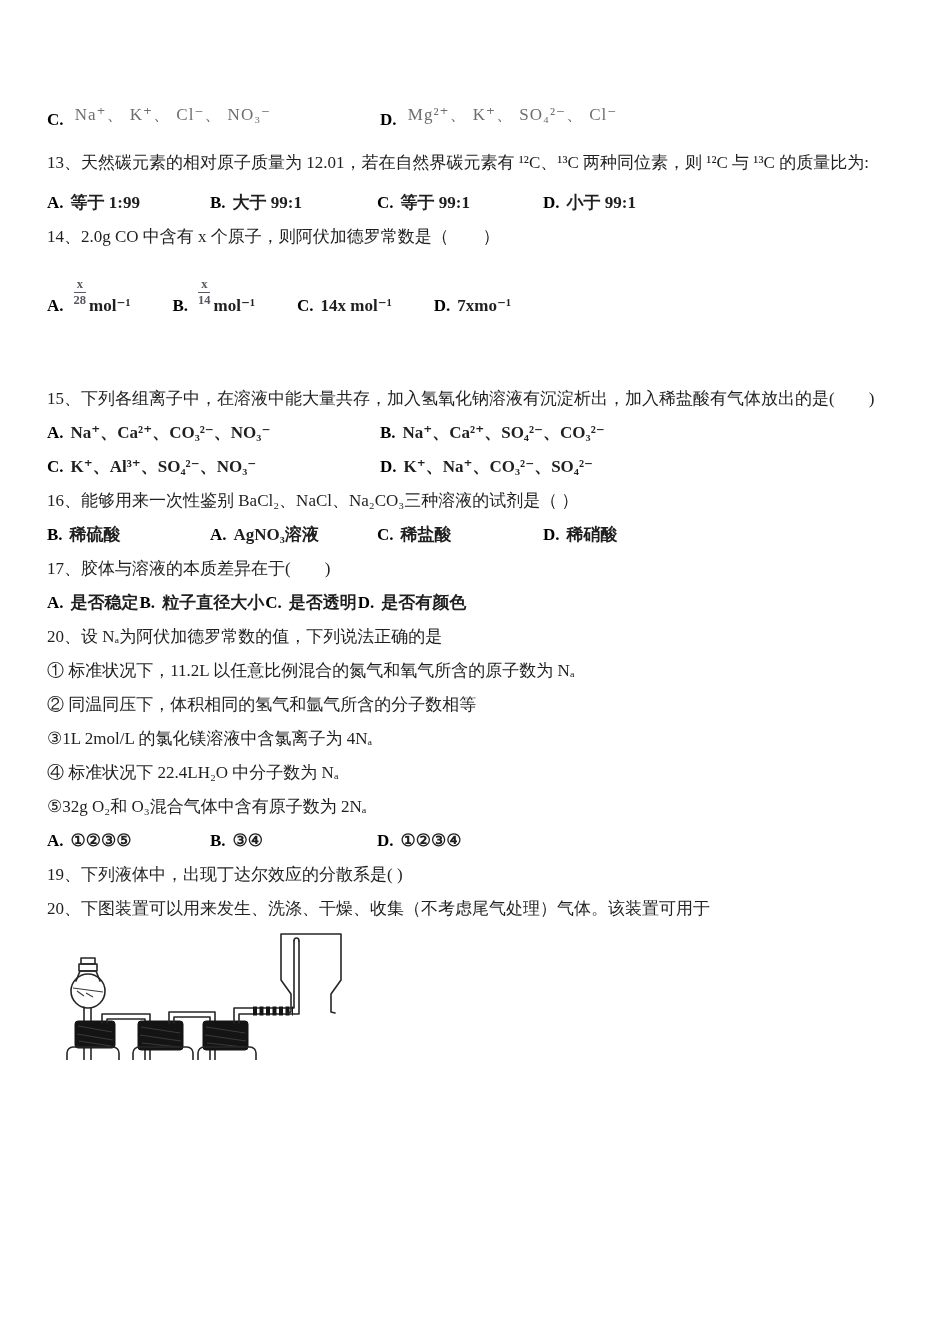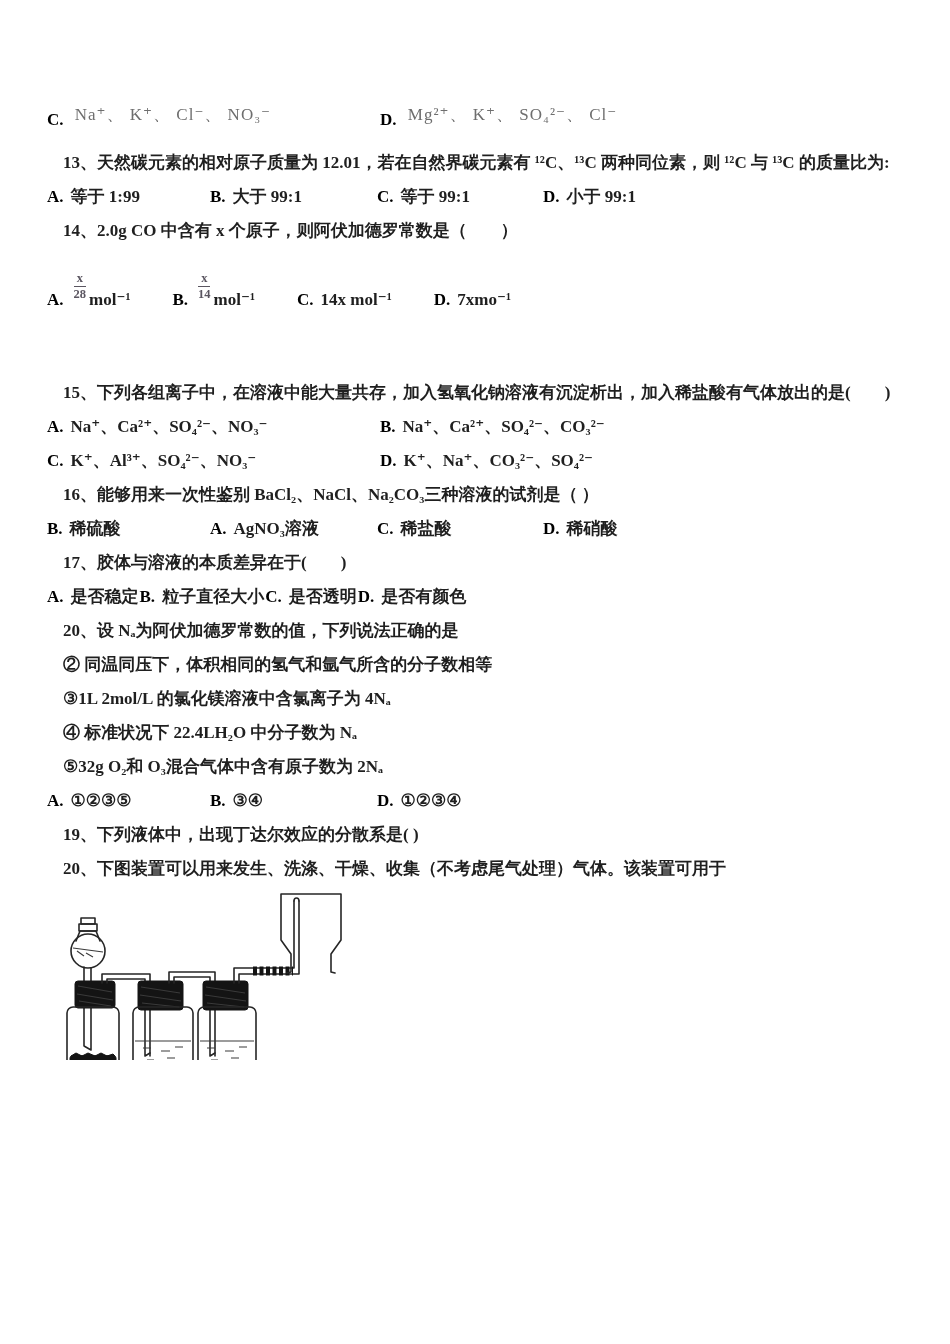--- a/index.html
+++ b/index.html
@@ -7,21 +7,21 @@
     position:relative;
     width:950px;height:1060px;
     background:#ffffff;
     box-sizing:border-box;
     padding:102px 20px 0 47px;
     font-family:"Liberation Serif","DejaVu Serif",serif;
     color:#1f1f1f;
     font-size:17px;
     overflow:hidden;
   }
-  .line{line-height:34px;white-space:nowrap;font-weight:700;margin-left:16px;}
+  .line{line-height:34px;white-space:nowrap;font-weight:400;}
   .letter{font-weight:700;color:#000;margin-right:7px;}
   .opt4{display:grid;grid-template-columns:163px 167px 166px auto;line-height:34px;}
   .opt2{display:grid;grid-template-columns:333px auto;line-height:34px;}
   .cdrow{display:grid;grid-template-columns:333px auto;height:36px;line-height:36px;}
   .ions{
     color:#6e6e6e;position:relative;top:-5px;
     font-family:"Liberation Serif","DejaVu Serif",serif;
     letter-spacing:1px;font-weight:500;
   }
   .cell{font-weight:600;}
@@ -32,21 +32,21 @@
   .q14opt{display:inline-flex;align-items:flex-end;margin-right:42px;}
   .frac{
     display:inline-flex;flex-direction:column;align-items:center;
     font-size:12.5px;line-height:1.15;color:#5a5560;
     transform:translateY(-9px);margin:0 3px;font-weight:600;
   }
   .frac .num{border-bottom:1px solid #5a5560;padding:0 3px;}
   .inlineopts{display:flex;gap:1px;line-height:34px;font-weight:600;}
   .spacer66{height:66px;}
   .m8{margin-top:8px;}
-  .m6{}
+  .m6{margin-top:6px;}
   .figure{margin:2px 0 0 6px;}
   svg .ln{stroke:#262626;stroke-width:1.6;fill:none;stroke-linecap:round;stroke-linejoin:round;}
   svg .thin{stroke:#3a3a3a;stroke-width:1.1;fill:none;}
   svg .dark{fill:#141414;stroke:#141414;}
   svg .lbl{font-family:"Liberation Serif","DejaVu Serif",serif;fill:#3c3c3c;}
 </style>
 </head>
 <body>
 
 <div class="page">
@@ -95,21 +95,21 @@
     <span class="q14opt">
       <b class="letter">D.</b>
       <span>7xmo⁻¹</span>
     </span>
   </div>
 
   <div class="spacer66"></div>
 
   <div class="line">15、下列各组离子中，在溶液中能大量共存，加入氢氧化钠溶液有沉淀析出，加入稀盐酸有气体放出的是(　　)</div>
   <div class="opt2">
-    <div class="cell"><b class="letter">A.</b><span>Na⁺、Ca²⁺、SO₄²⁻、NO₃⁻</span></div>
+    <div class="cell"><b class="letter">A.</b><span>Na⁺、Ca²⁺、CO₃²⁻、NO₃⁻</span></div>
     <div class="cell"><b class="letter">B.</b><span>Na⁺、Ca²⁺、SO₄²⁻、CO₃²⁻</span></div>
   </div>
   <div class="opt2">
     <div class="cell"><b class="letter">C.</b><span>K⁺、Al³⁺、SO₄²⁻、NO₃⁻</span></div>
     <div class="cell"><b class="letter">D.</b><span>K⁺、Na⁺、CO₃²⁻、SO₄²⁻</span></div>
   </div>
 
   <div class="line">16、能够用来一次性鉴别 BaCl₂、NaCl、Na₂CO₃三种溶液的试剂是（  ）</div>
   <div class="opt4">
     <div class="cell"><b class="letter">B.</b><span>稀硫酸</span></div>
@@ -120,20 +120,21 @@
 
   <div class="line">17、胶体与溶液的本质差异在于(　　)</div>
   <div class="inlineopts">
     <span class="cell"><b class="letter">A.</b><span>是否稳定</span></span>
     <span class="cell"><b class="letter">B.</b><span>粒子直径大小</span></span>
     <span class="cell"><b class="letter">C.</b><span>是否透明</span></span>
     <span class="cell"><b class="letter">D.</b><span>是否有颜色</span></span>
   </div>
 
   <div class="line">20、设 Nₐ为阿伏加德罗常数的值，下列说法正确的是</div>
+  <div class="line">① 标准状况下，11.2L 以任意比例混合的氮气和氧气所含的原子数为 Nₐ</div>
   <div class="line">② 同温同压下，体积相同的氢气和氩气所含的分子数相等</div>
   <div class="line">③1L 2mol/L 的氯化镁溶液中含氯离子为 4Nₐ</div>
   <div class="line">④ 标准状况下 22.4LH₂O 中分子数为 Nₐ</div>
   <div class="line">⑤32g O₂和 O₃混合气体中含有原子数为 2Nₐ</div>
   <div class="opt4">
     <div class="cell"><b class="letter">A.</b><span>①②③⑤</span></div>
     <div class="cell"><b class="letter">B.</b><span>③④</span></div>
     <div class="cell"><b class="letter">D.</b><span>①②③④</span></div>
   </div>
 

